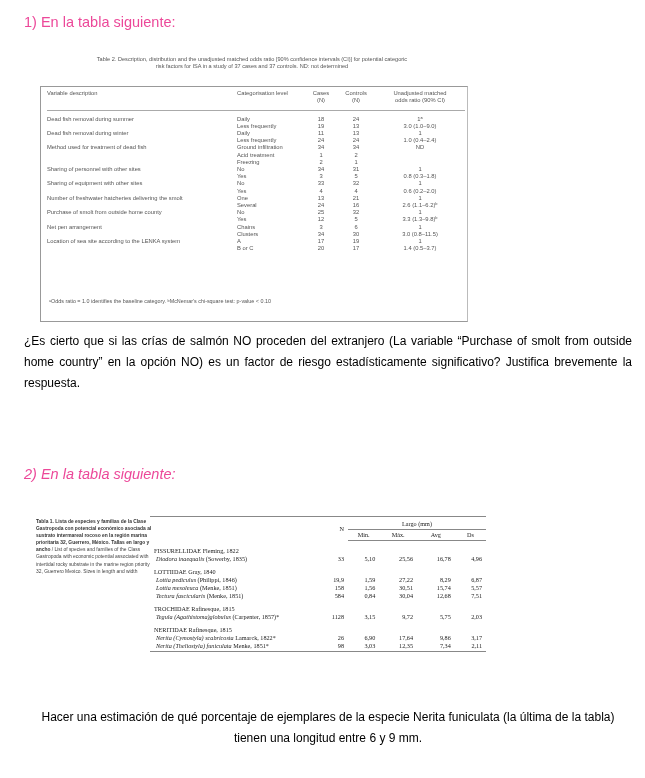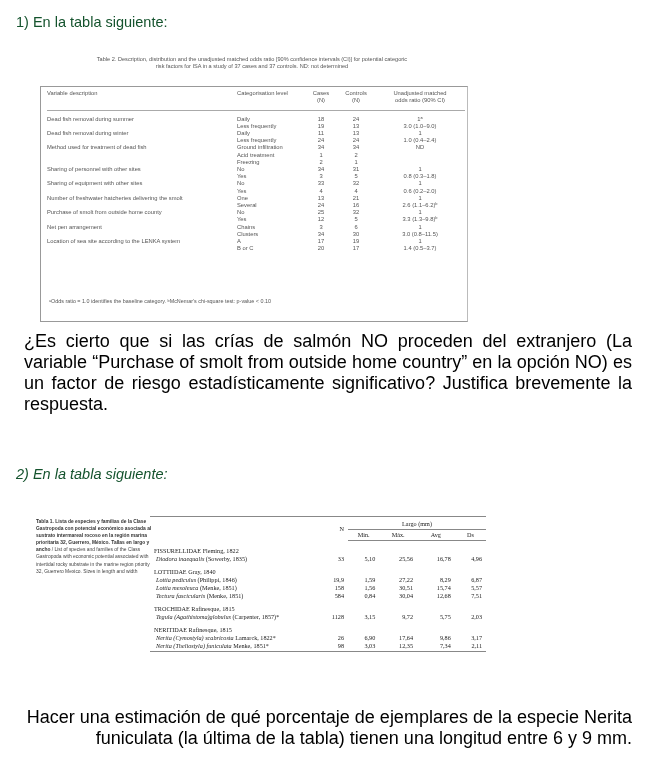--- a/index.html
+++ b/index.html
@@ -1,23 +1,23 @@
 <!DOCTYPE html>
 <html><head>
 <meta charset="utf-8">
 <style>
   html, body { margin:0; padding:0; background:#ffffff; }
   body { width:645px; height:778px; position:relative; overflow:hidden;
          font-family:"Liberation Sans", sans-serif; color:#111; }
-  .q-heading { position:absolute; left:16px; font-size:14.5px; color:#14532d; }
+  .q-heading { position:absolute; left:24px; font-size:14.5px; color:#ec4899; }
   #h1 { top:14px; }
   #h2 { top:466px;font-style:italic; }
-  .question { position:absolute; left:24px; width:608px; font-size:18px; line-height:21px; color:#000; text-align:justify; }
+  .question { position:absolute; left:24px; width:608px; font-size:12px; line-height:21px; color:#000; text-align:justify; }
   #q1 { top:331px; }
-  #q2 { top:707px; text-align:right; }
+  #q2 { top:707px; text-align:center; }
 
   
   .fig1 { position:absolute; left:34px; top:56px; width:436px; height:270px; }
   .fig1 .caption { font-family:"Liberation Sans", sans-serif; font-size:5.6px; color:#555; text-align:center; line-height:7px; }
   .fig1 .box { position:absolute; left:6px; top:30px; width:428px; height:236px; border:1px solid #999; border-right-color:#bbb; box-sizing:border-box; }
   .t2 { position:absolute; left:6px; top:3px; width:418px; border-collapse:collapse; font-family:"Liberation Sans", sans-serif; font-size:5.8px; color:#555; }
   .t2 th { font-weight:normal; text-align:left; vertical-align:top; padding:0; line-height:7px; }
   .t2 thead tr { height:20px; }
   .t2 thead th { border-bottom:1px solid #aaa; padding-bottom:2px; }
   .t2 td { padding:0; line-height:7.2px; vertical-align:top; white-space:nowrap; }

